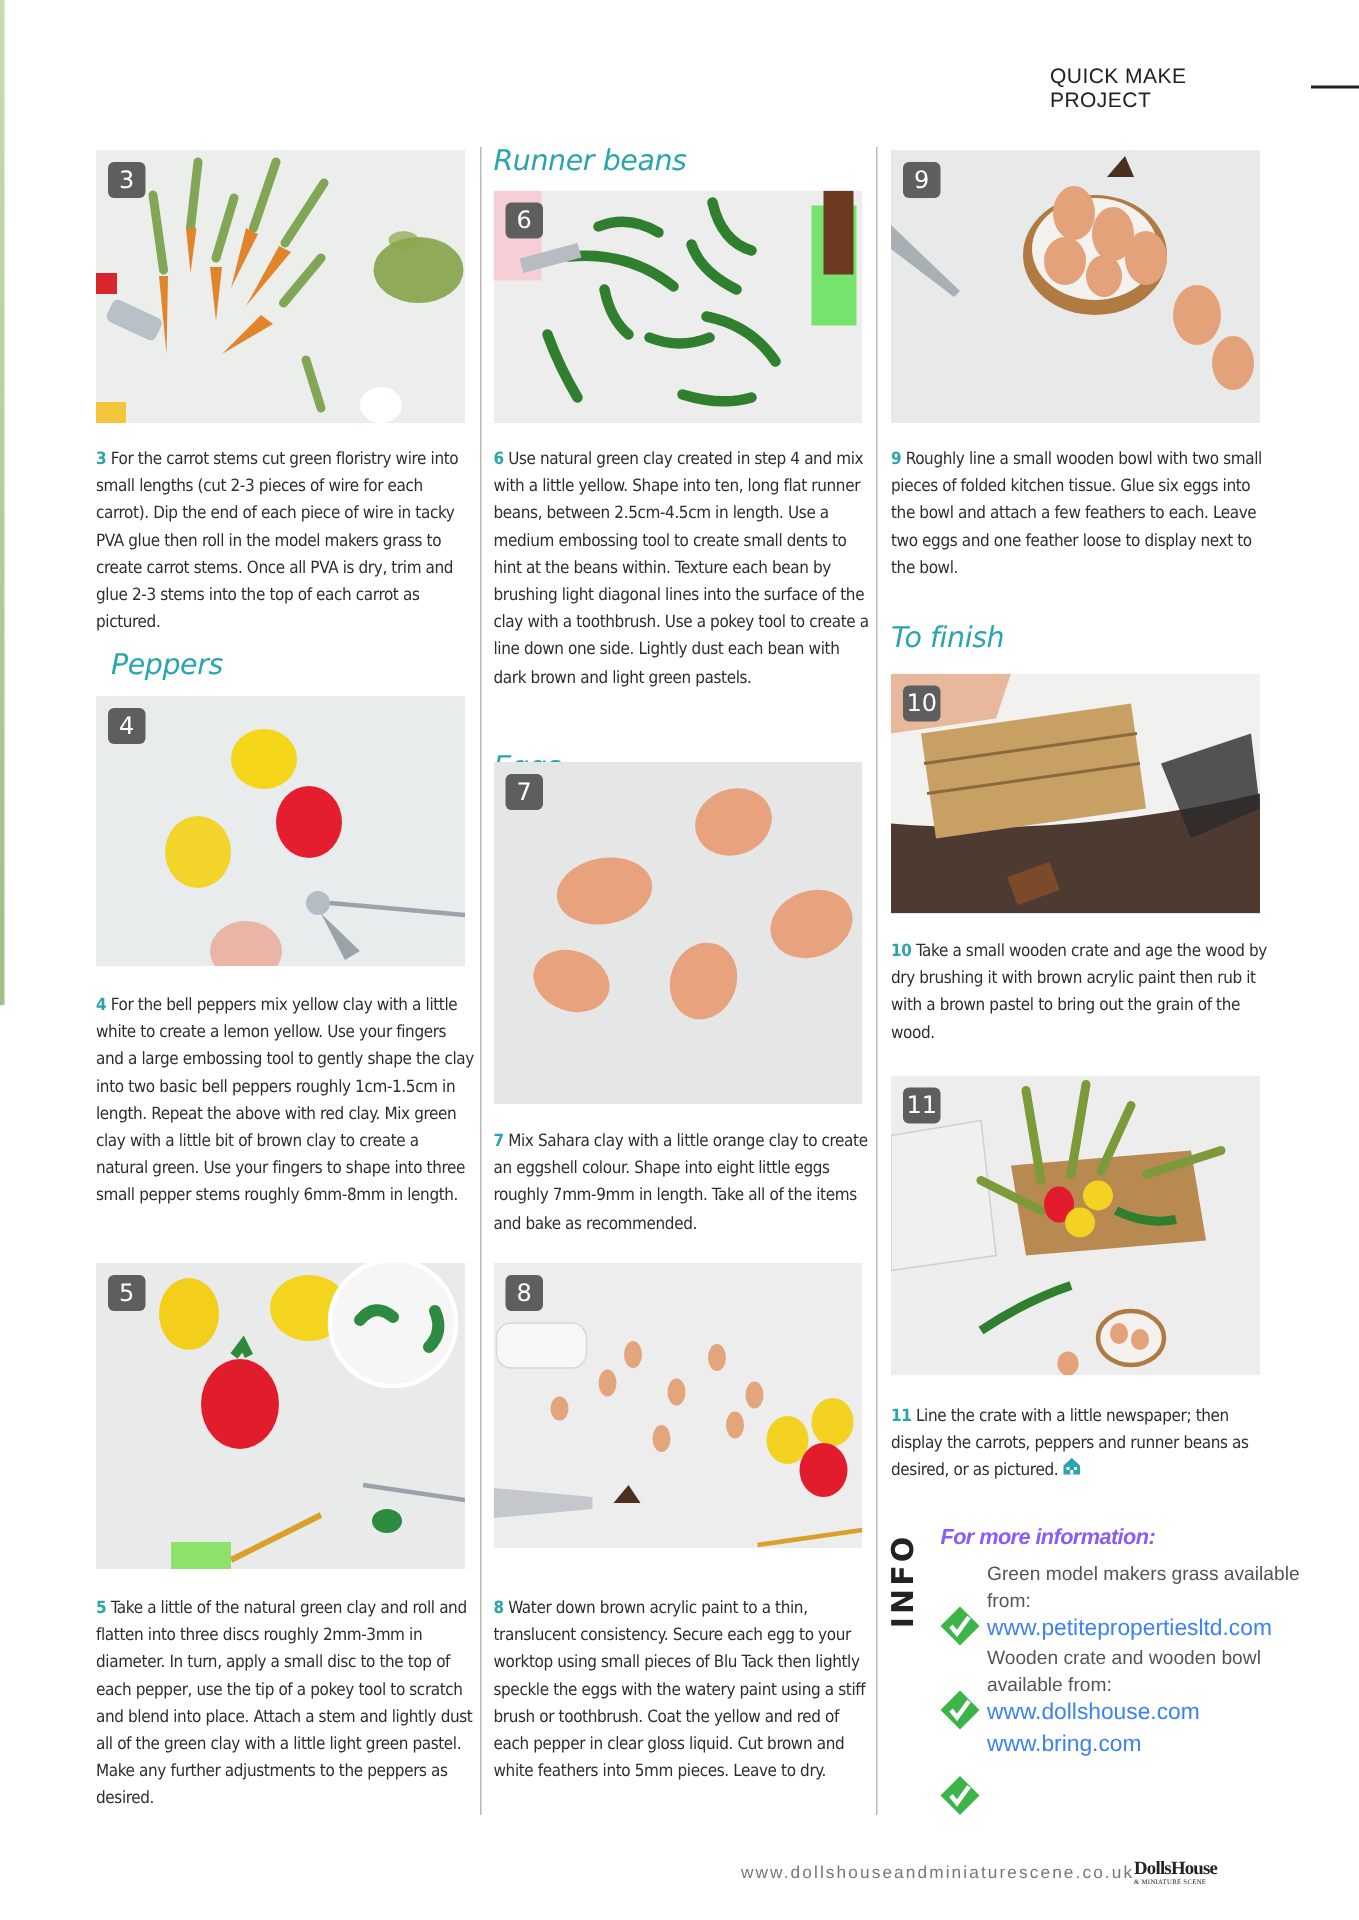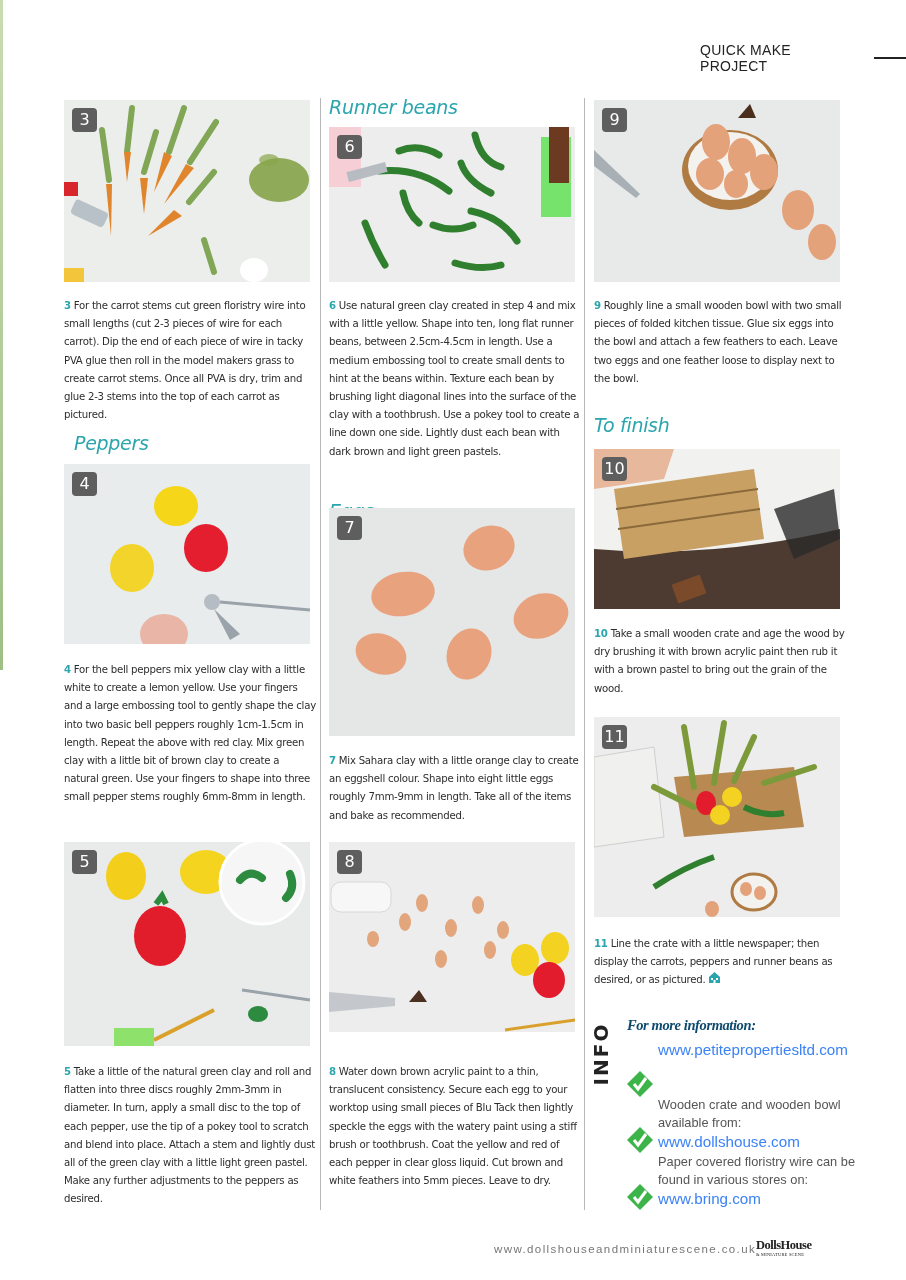--- a/index.html
+++ b/index.html
@@ -17,21 +17,21 @@
   .step-badge { position: absolute; top: 8px; left: 8px; width: 25px; height: 24px; background: #5e5e5e; border-radius: 4px; color: #fff; font-size: 16px; line-height: 24px; text-align: center; font-family: "DejaVu Sans", sans-serif; }
 
   .para { position: absolute; font-family: "DejaVu Sans Condensed", "DejaVu Sans", sans-serif; font-size: 11.3px; line-height: 18.2px; color: #2d2d2d; letter-spacing: -0.25px; }
   .para .num { color: #2aa5ad; font-weight: bold; }
 
   .section-head { position: absolute; font-family: "DejaVu Sans", sans-serif; font-size: 19px; color: #2aa5ad; font-style: italic; font-weight: normal; letter-spacing: -0.3px; }
 
   .info { position: absolute; left: 592px; top: 1012px; width: 280px; height: 200px; }
   .info-vert { position: absolute; left: 0; top: 10px; width: 24px; height: 66px; }
   .info-vert span { position: absolute; left: -22px; top: 20px; transform: rotate(-90deg); font-weight: bold; font-size: 20px; letter-spacing: 2px; color: #222; font-family: "DejaVu Sans", sans-serif; }
-  .info-title { position: absolute; left: 35px; top: 5px; font-family: Liberation Serif, serif; font-weight: bold; font-style: italic; font-size: 14.5px; color: #0c4a6e; letter-spacing: -0.4px; }
+  .info-title { position: absolute; left: 35px; top: 5px; font-family: Liberation Sans, sans-serif; font-weight: bold; font-style: italic; font-size: 14.5px; color: #8b5cf6; letter-spacing: -0.4px; }
   .info-item { position: absolute; left: 66px; width: 210px; }
   .info-desc { font-size: 12.8px; line-height: 18px; color: #555; font-family: "Liberation Sans", sans-serif; }
   .info-link { font-size: 15.2px; line-height: 20px; color: #3b82f6; font-family: "Liberation Sans", sans-serif; }
   .check-icon { position: absolute; left: -32px; width: 28px; height: 28px; }
 
   .footer-url { position: absolute; top: 1243px; left: 494px; font-size: 11.5px; letter-spacing: 1.4px; color: #777; }
   .footer-logo { position: absolute; top: 1240px; left: 756px; font-family: "Liberation Serif", serif; font-weight: bold; font-size: 12.5px; color: #222; letter-spacing: -0.5px; line-height: 10px; }
   .footer-logo small { display: block; font-size: 4.5px; letter-spacing: 0.2px; font-weight: normal; }
 
   .house-icon { display: inline-block; width: 13px; height: 13px; vertical-align: -1px; margin-left: 3px; }
@@ -283,38 +283,38 @@
     </svg>
 </div>
 
 <div class="info">
   <div class="info-vert">
       <span>INFO</span>
     </div>
   <div class="info-title">For more information:</div>
 
   <div class="info-item" style="top:28px;">
+    <div class="info-desc">Green model makers grass available from:</div>
     <svg class="check-icon" style="top:30px;" viewBox="0 0 28 28">
         <path d="M14 1 L27 14 L14 27 L1 14 Z" fill="#3cb44a"></path>
         <path d="M8 14 L12 19 L20 8" stroke="#fff" stroke-width="3" fill="none"></path>
       </svg>
     <div class="info-link">www.petitepropertiesltd.com</div>
   </div>
 
   <div class="info-item" style="top:84px;">
     <div class="info-desc">Wooden crate and wooden bowl available from:</div>
     <svg class="check-icon" style="top:30px;" viewBox="0 0 28 28">
         <path d="M14 1 L27 14 L14 27 L1 14 Z" fill="#3cb44a"></path>
         <path d="M8 14 L12 19 L20 8" stroke="#fff" stroke-width="3" fill="none"></path>
       </svg>
     <div class="info-link">www.dollshouse.com</div>
   </div>
 
   <div class="info-item" style="top:141px;">
-    <div class="info-desc">Paper covered floristry wire can be found in various stores on:</div>
     <svg class="check-icon" style="top:30px;" viewBox="0 0 28 28">
         <path d="M14 1 L27 14 L14 27 L1 14 Z" fill="#3cb44a"></path>
         <path d="M8 14 L12 19 L20 8" stroke="#fff" stroke-width="3" fill="none"></path>
       </svg>
     <div class="info-link">www.bring.com</div>
   </div>
 </div>
 
 <div class="footer-url">www.dollshouseandminiaturescene.co.uk</div>
 <div class="footer-logo">

